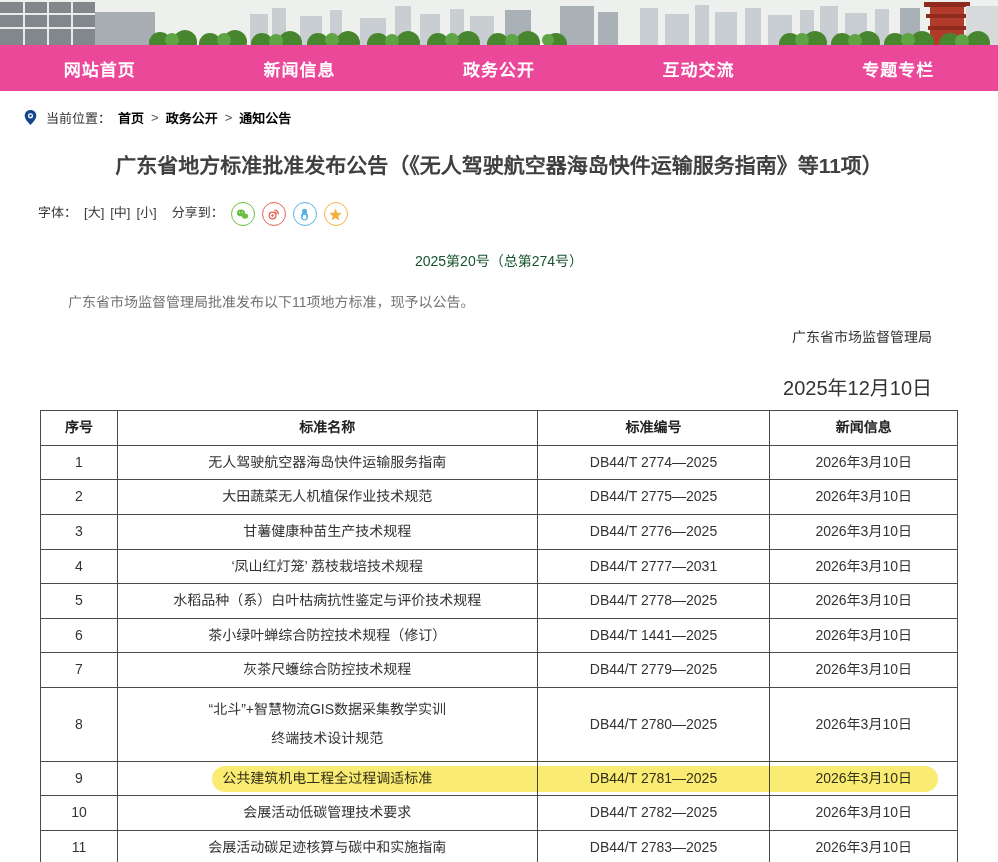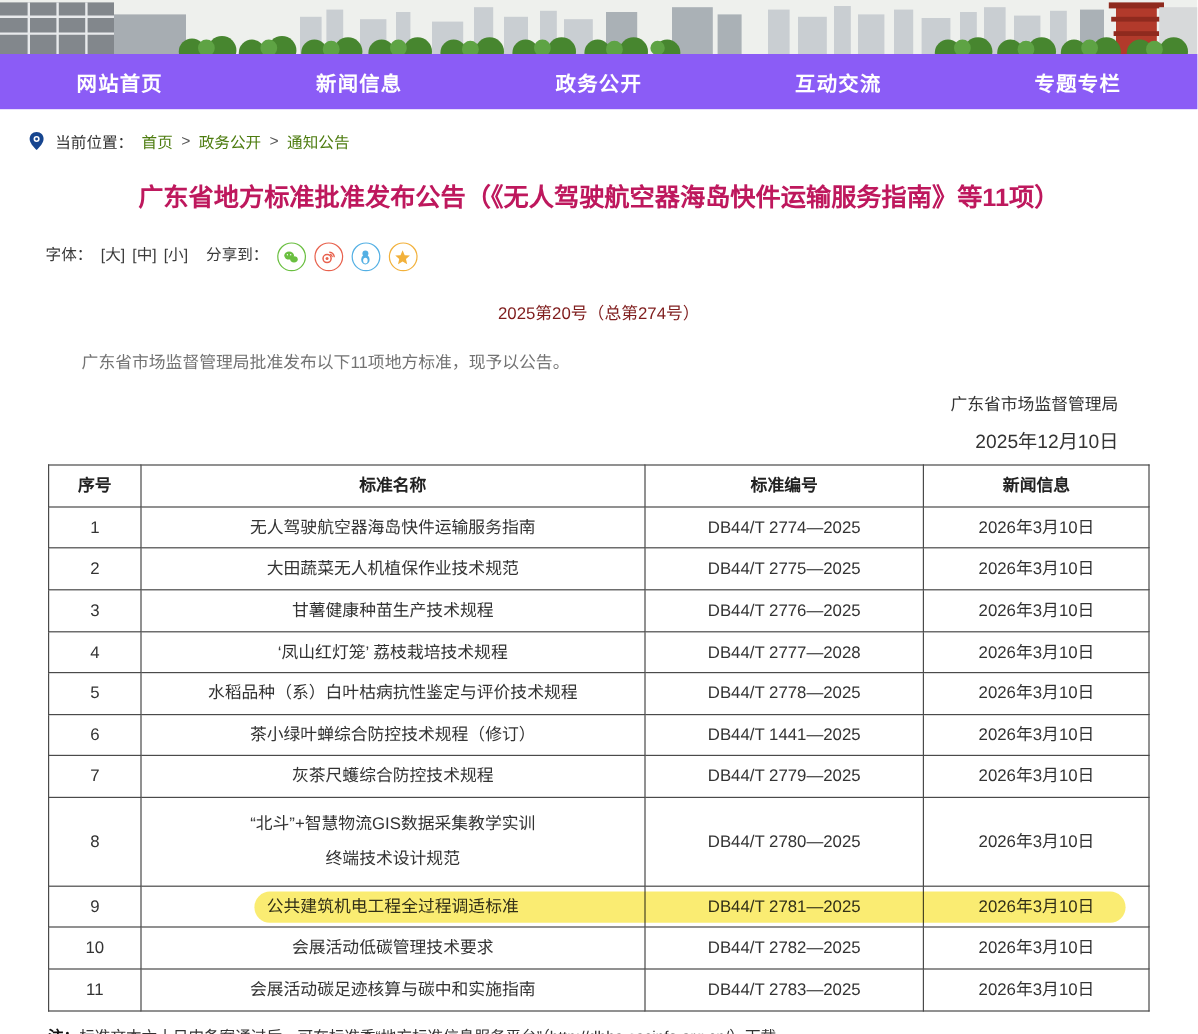--- a/index.html
+++ b/index.html
@@ -7,60 +7,60 @@
   body {
     width:998px; min-height:862px; margin:0 auto;
     font-family:"Liberation Sans","DejaVu Sans",sans-serif;
     color:#333; position:relative;
   }
   
   .header-img { width:998px; height:45px; display:block; }
   
   .navbar {
     height:46px; display:flex; align-items:stretch;
-    background:#8b5cf6;
+    background:#ec4899;
     font-family:Liberation Serif, serif;
   }
   .nav-item {
     flex:1; display:flex; align-items:center; justify-content:center;
     color:#fff; font-size:17px; font-weight:bold; text-decoration:none;
     letter-spacing:1px; cursor:pointer;
   }
   
   .breadcrumb {
     margin:17px 0 0 22px; display:flex; align-items:center; gap:7px;
     font-size:13px; color:#333;
   }
-  .breadcrumb a { color:#4d7c0f; text-decoration:none; cursor:pointer; }
+  .breadcrumb a { color:#000000; text-decoration:none; cursor:pointer;font-weight:bold; }
   .crumb-sep { color:#555; }
   
   .title {
     margin:25px 30px 0; text-align:center;
-    font-size:21px; font-weight:bold; color:#be185d; line-height:1.3;
+    font-size:21px; font-weight:bold; color:#404040; line-height:1.3;
   }
   .meta-row {
     margin:23px 14px 0 38px; display:flex; justify-content:space-between;
     align-items:center; font-size:13px; color:#3a3a3a;
   }
   .meta-left span { margin-right:4px; }
   .meta-right { display:flex; align-items:flex-start; gap:7px; }
   .font-size-btn { cursor:pointer; color:#3a3a3a; }
   .share-icon {
     width:24px; height:24px; border-radius:50%; background:#fff;
     display:inline-flex; align-items:center; justify-content:center; cursor:pointer;
   }
   .share-icon.wechat { border:1.5px solid #6abf40; }
   .share-icon.weibo  { border:1.5px solid #e8614d; }
   .share-icon.qq     { border:1.5px solid #54b0e4; }
   .share-icon.star   { border:1.5px solid #f2b13b; }
   
-  .doc-no { margin-top:24px; text-align:center; font-size:14px; color:#7f1d1d; }
+  .doc-no { margin-top:24px; text-align:center; font-size:14px; color:#14532d; }
   .body-p { margin:21px 40px 0; text-indent:2em; font-size:14px; color:#737373; }
   .issuer { margin:15px 66px 0 0; text-align:right; font-size:14px; }
-  .issue-date { margin:8px 66px 0 0; text-align:right; font-size:16px; }
+  .issue-date { margin:26px 66px 0 0; text-align:right; font-size:20px; }
   
   .table-wrap { position:relative; margin:9px 40px 0; }
   table { width:100%; border-collapse:collapse; table-layout:fixed; }
   th,td {
     border:1px solid #4a4a4a; text-align:center; vertical-align:middle;
     font-size:14px; color:#333; padding:7px 4px; line-height:1.4;
   }
   th { font-weight:bold; color:#222; }
   td.name { white-space:pre-line; }
   tr.two-line td.name { line-height:2.1; }
@@ -263,21 +263,21 @@
         </tr>
         <tr>
           <td class="no">3</td>
           <td class="name">甘薯健康种苗生产技术规程</td>
           <td class="code">DB44/T 2776—2025</td>
           <td class="date">2026年3月10日</td>
         </tr>
         <tr>
           <td class="no">4</td>
           <td class="name">‘凤山红灯笼’ 荔枝栽培技术规程</td>
-          <td class="code">DB44/T 2777—2028</td>
+          <td class="code">DB44/T 2777—2031</td>
           <td class="date">2026年3月10日</td>
         </tr>
         <tr>
           <td class="no">5</td>
           <td class="name">水稻品种（系）白叶枯病抗性鉴定与评价技术规程</td>
           <td class="code">DB44/T 2778—2025</td>
           <td class="date">2026年3月10日</td>
         </tr>
         <tr>
           <td class="no">6</td>

